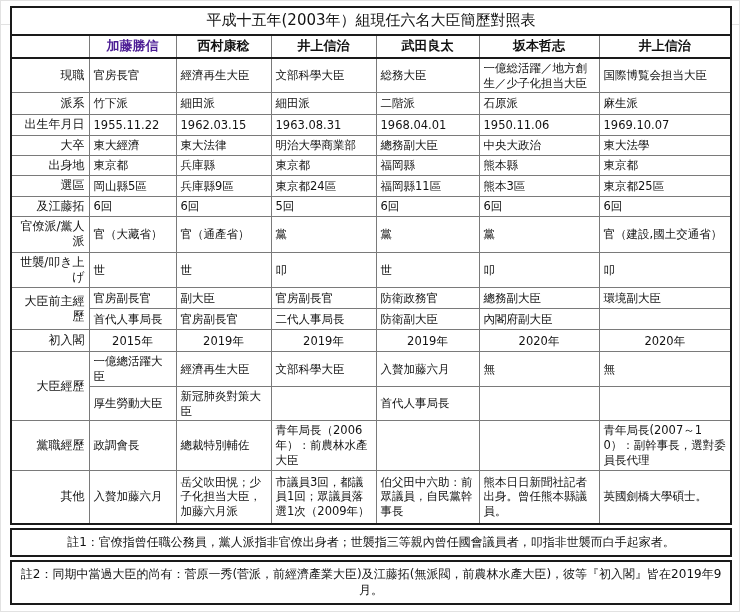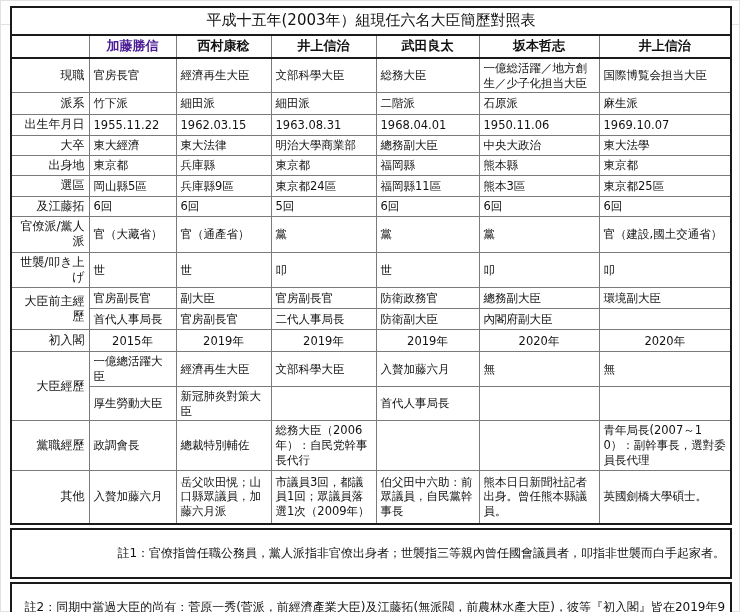--- a/index.html
+++ b/index.html
@@ -87,23 +87,23 @@
   .lastcol { border-right: 2px solid #1a1a1a !important; }
 
   td.data { text-align: left; }
   td.center { text-align: center; margin-top: 42px; }
   td.accent-text { color: #ff0000; }
 
   .r-sep-strong { border-bottom: 2px solid #1a1a1a !important; }
 
   .note-row td {
     border: 2px solid #1a1a1a !important;
-    text-align: right;
+    text-align: center;
     font-size: 12px !important;
-    padding: 16px 5px !important;
+    padding: 5px 5px !important;
     height: 24px;
   }
 
   .gap-row td {
     border: none !important;
     height: 5px;
     padding: 0 !important;
   }
 </style>
 </head>
@@ -279,30 +279,30 @@
           <td class="data"></td>
           <td class="data">首代人事局長</td>
           <td class="data"></td>
           <td class="data lastcol"></td>
         </tr>
 
         <tr style="height:48px">
           <td class="rowlabel">黨職經歷</td>
           <td class="data">政調會長</td>
           <td class="data">總裁特別輔佐</td>
-          <td class="data">総務大臣（2006年）：自民党幹事長代行</td>
+          <td class="data">青年局長（2006年）：前農林水產大臣</td>
           <td class="data"></td>
           <td class="data"></td>
           <td class="data lastcol">青年局長(2007～10）：副幹事長，選對委員長代理</td>
         </tr>
 
         <tr class="r-sep-strong" style="height:54px">
           <td class="rowlabel r-sep-strong">其他</td>
           <td class="data r-sep-strong">入贅加藤六月</td>
-          <td class="data r-sep-strong">岳父吹田愰；山口縣眾議員，加藤六月派</td>
+          <td class="data r-sep-strong">岳父吹田愰；少子化担当大臣，加藤六月派</td>
           <td class="data r-sep-strong">市議員3回，都議員1回；眾議員落選1次（2009年）</td>
           <td class="data r-sep-strong">伯父田中六助：前眾議員，自民黨幹事長</td>
           <td class="data r-sep-strong">熊本日日新聞社記者出身。曾任熊本縣議員。</td>
           <td class="data lastcol r-sep-strong">英國劍橋大學碩士。</td>
         </tr>
 
         <tr class="gap-row">
           <td colspan="7"></td>
         </tr>
 

